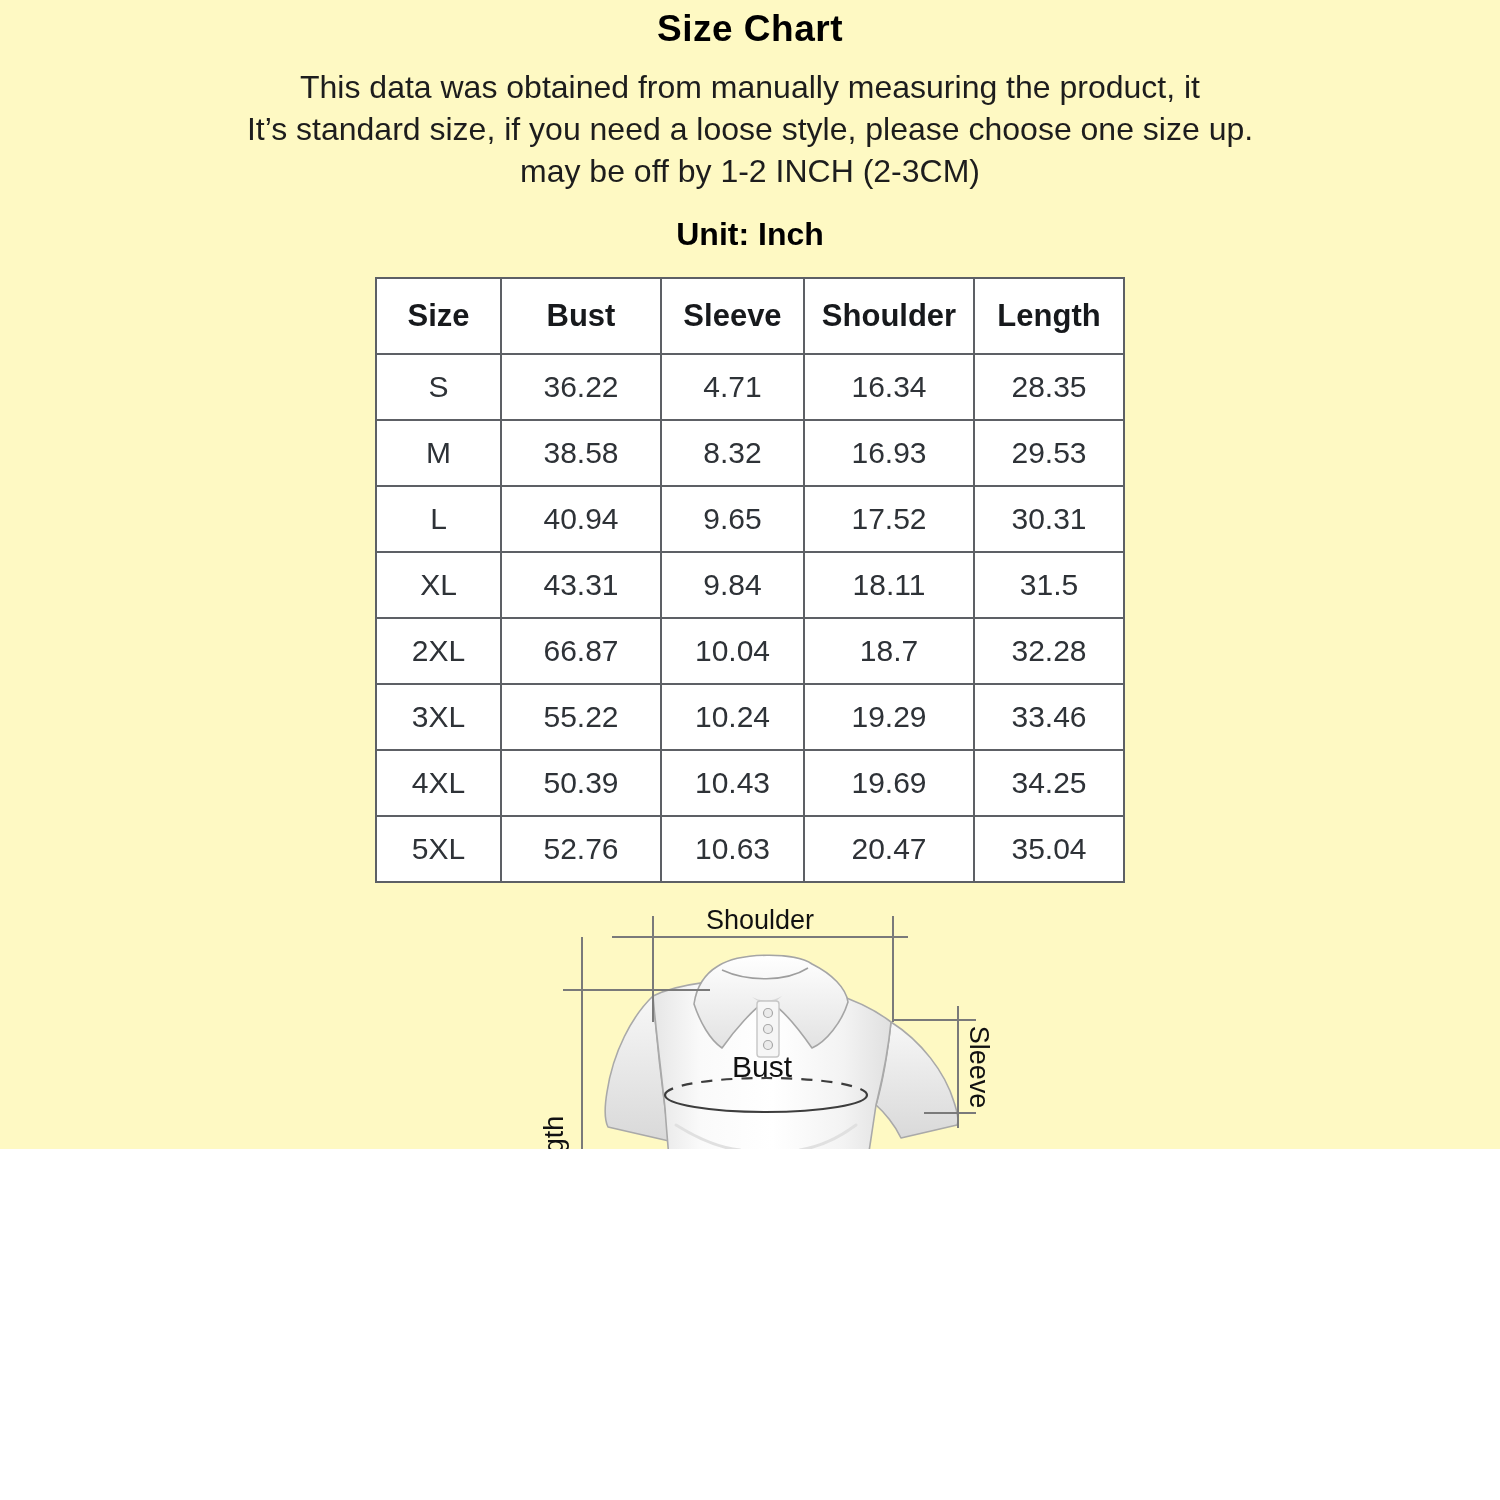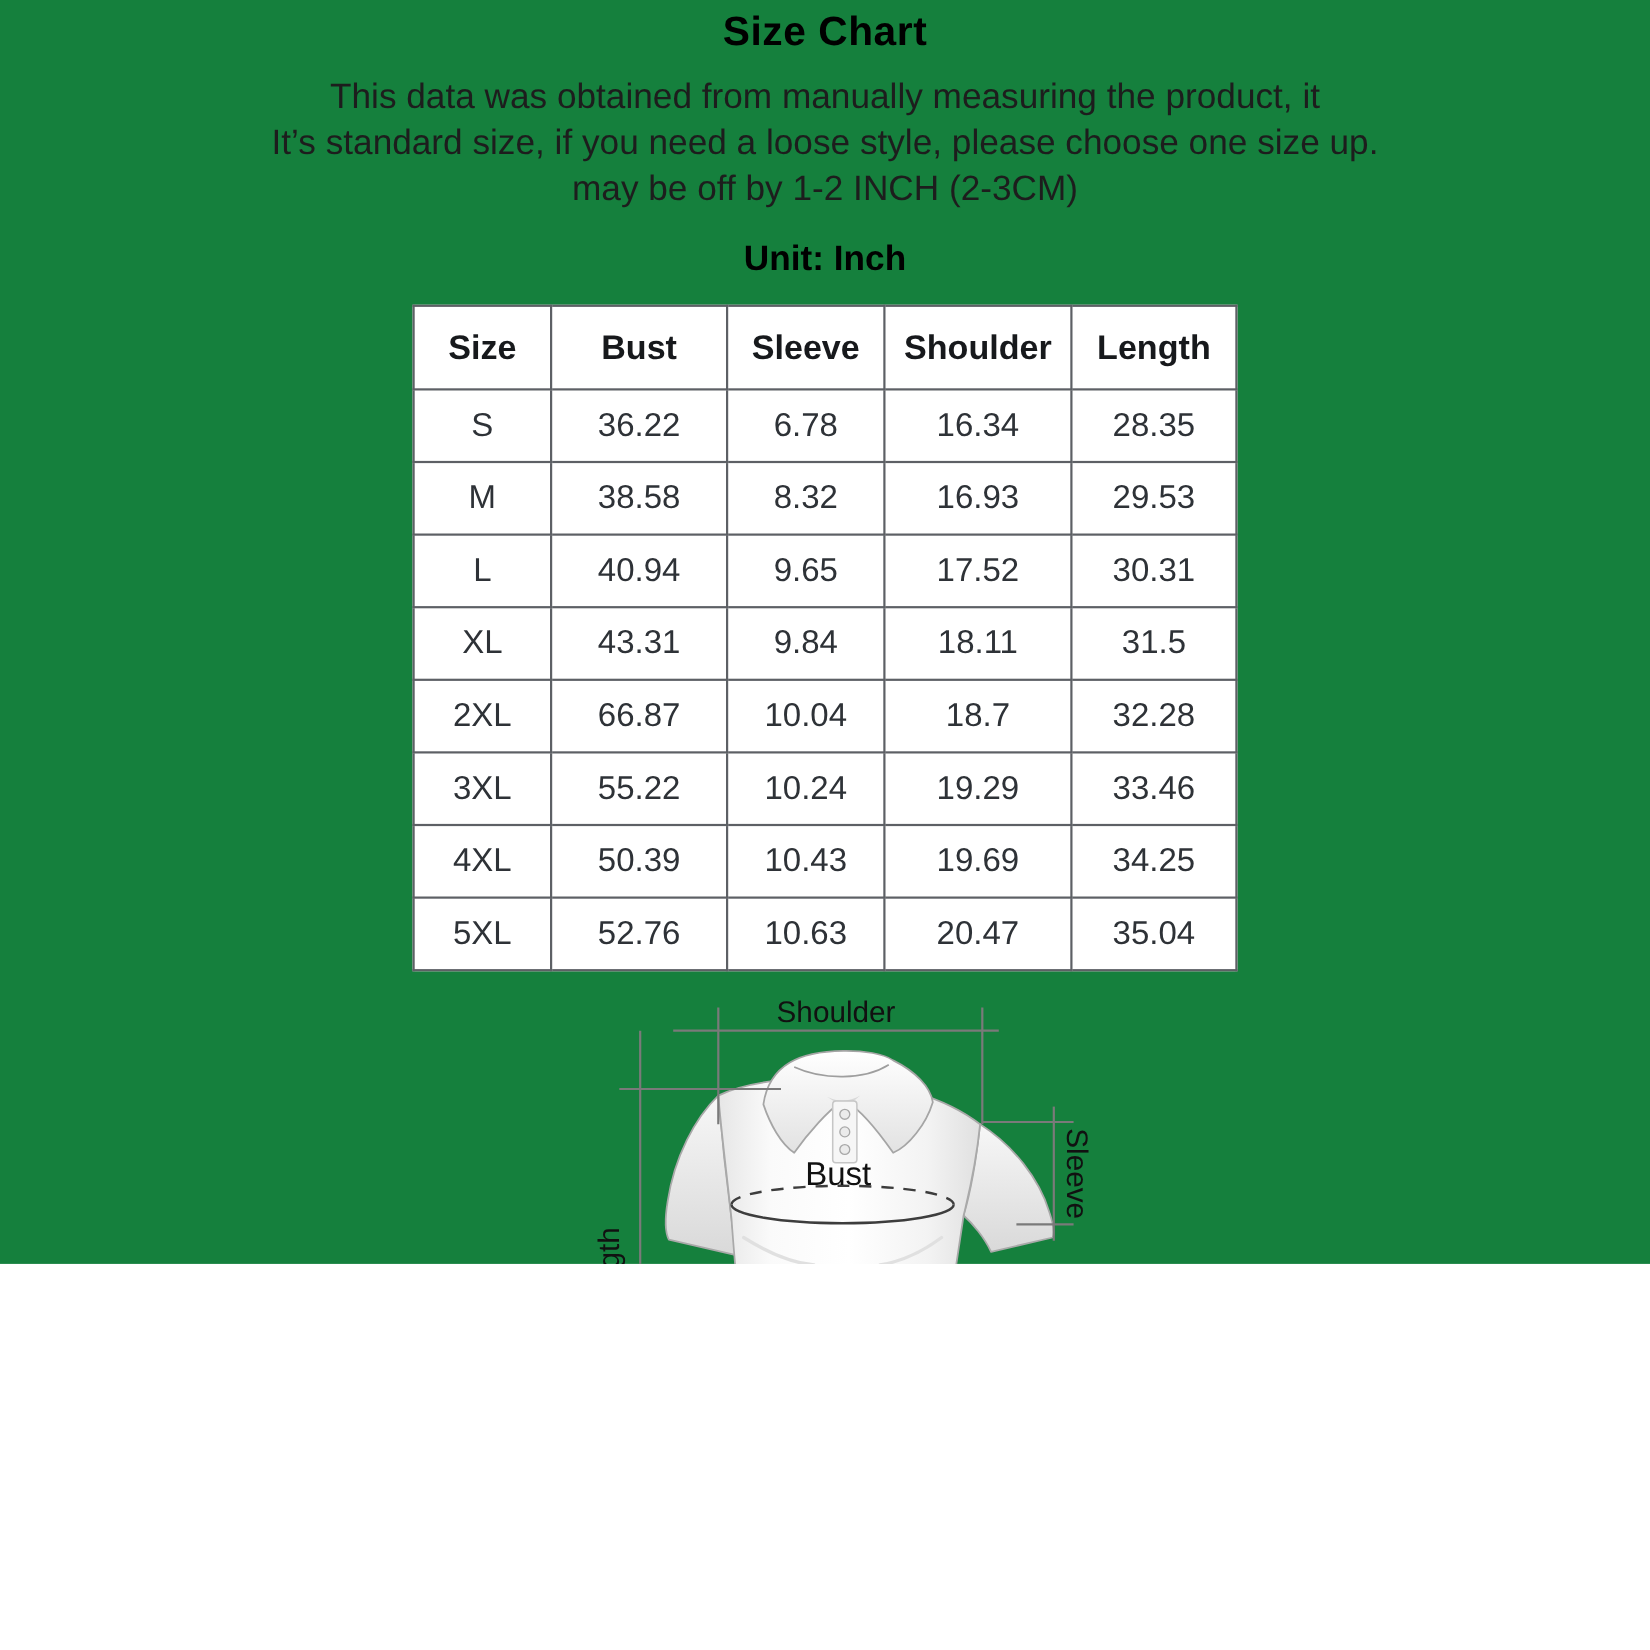--- a/index.html
+++ b/index.html
@@ -1,20 +1,20 @@
 <!DOCTYPE html>
 <html><head>
 <meta charset="utf-8">
 <style>
   html, body { margin: 0; padding: 0; background: #ffffff; }
   .canvas {
     position: relative;
     width: 1500px;
     height: 1149px;
-    background: #15803d;
+    background: #fef9c3;
     font-family: "Liberation Sans", sans-serif;
     color: #1d1d1d;
     overflow: hidden;
   }
   .page-title {
     position: absolute;
     top: 8px; left: 0;
     width: 100%;
     text-align: center;
     font-size: 37px;
@@ -111,21 +111,21 @@
         <th>Bust</th>
         <th>Sleeve</th>
         <th>Shoulder</th>
         <th>Length</th>
       </tr>
     </thead>
     <tbody>
         <tr>
           <td>S</td>
           <td>36.22</td>
-          <td>6.78</td>
+          <td>4.71</td>
           <td>16.34</td>
           <td>28.35</td>
         </tr>
         <tr>
           <td>M</td>
           <td>38.58</td>
           <td>8.32</td>
           <td>16.93</td>
           <td>29.53</td>
         </tr>

